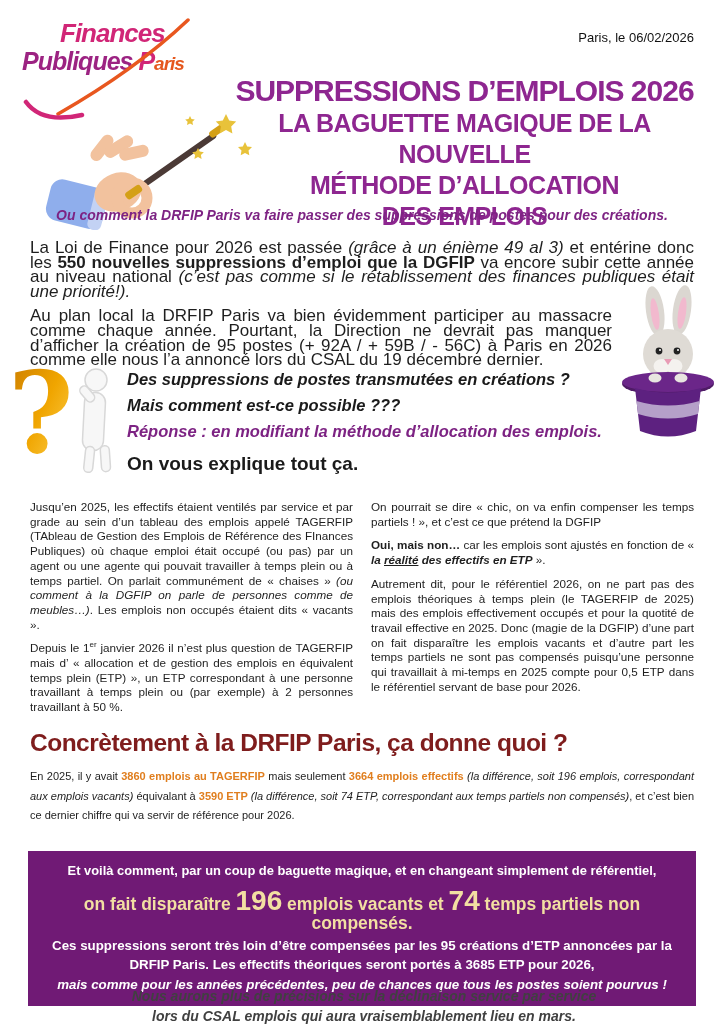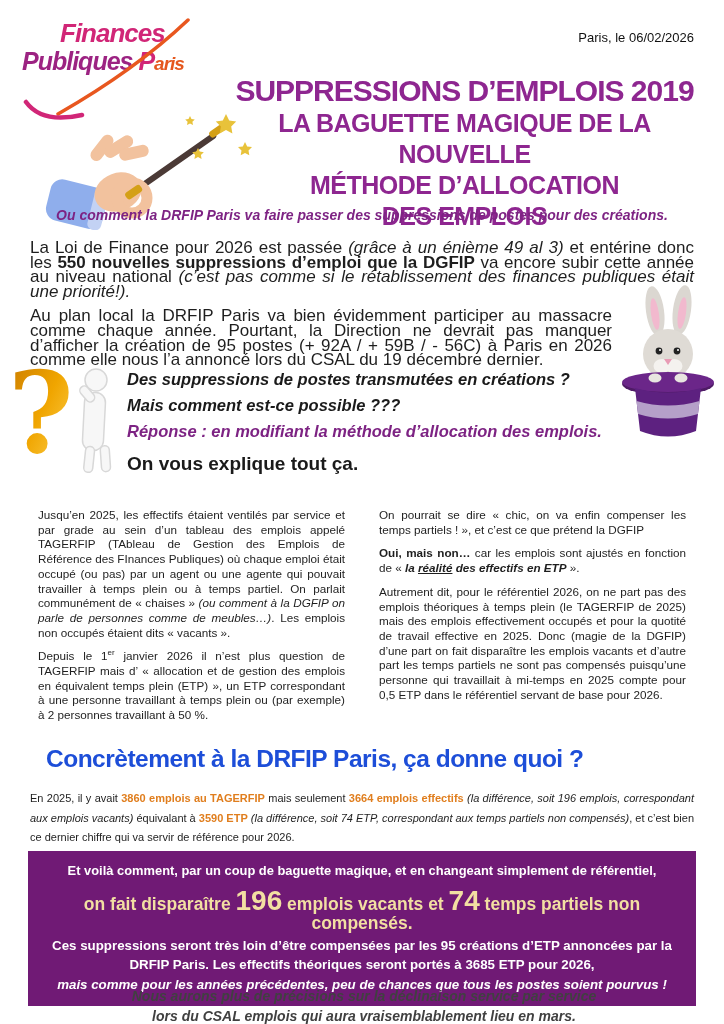--- a/index.html
+++ b/index.html
@@ -35,26 +35,26 @@
   .rabbit-illu{position:absolute;top:281px;right:5px;}
   .question-illu{position:absolute;top:360px;left:8px;}
   
   .question-text{position:absolute;top:366px;left:127px;width:560px;}
   .q-line{font-size:16.5px;font-weight:bold;font-style:italic;line-height:26px;color:#1a1a1a;}
   .q-purple{color:#7d2383;}
   .q-last{font-size:19px;font-weight:bold;font-style:normal;margin-top:9px;color:#1a1a1a;}
   
   .columns{position:absolute;top:500px;left:30px;right:30px;display:flex;gap:18px;}
   .col{flex:1;font-size:11.7px;line-height:14.7px;text-align:justify;}
-  .col p{margin:8px;}
+  .col p{margin:0;}
   .col p + p{margin-top:9px;}
   sup{font-size:8px;vertical-align:super;line-height:0;}
   
   .concrete{position:absolute;top:729px;left:30px;right:30px;}
-  .concrete-h{font-size:24.5px;font-weight:bold;color:#1d4ed8;margin:16px;letter-spacing:-0.5px;}
+  .concrete-h{font-size:24.5px;font-weight:bold;color:#7f1d1d;margin:0;letter-spacing:-0.5px;}
   .concrete-p{margin:10px 0 0 0;font-size:11px;line-height:19.5px;text-align:justify;}
   .orange{color:#e07e1e;font-weight:bold;}
   
   .magic-box{position:absolute;top:851px;left:28px;right:28px;background:#701a75;color:#ffffff;
     text-align:center;padding:12px 18px 11px 18px;box-sizing:border-box;}
   .box-l1{font-size:12.9px;font-weight:bold;line-height:1.3;}
   .box-l2{color:#f2dfa2;font-weight:bold;font-size:17.5px;margin:7px 0 5px 0;line-height:1;}
   .big-num{font-size:28px;}
   .box-l3{font-size:13.3px;font-weight:bold;line-height:1.4;margin-top:3px;}
   .box-l4{font-size:13.3px;font-weight:bold;font-style:italic;line-height:1.4;margin-top:2px;}
@@ -72,21 +72,21 @@
     <div class="logo-l3"><span>Publiques</span> <span class="logo-paris-p">P</span><span class="logo-paris-rest">aris</span></div>
     <svg class="logo-swoosh" width="200" height="105" viewBox="0 0 200 105">
       <path d="M 168 2 C 130 38 80 72 38 96" stroke="#e8571f" stroke-width="3.5" fill="none" stroke-linecap="round"></path>
       <path d="M 6 84 Q 22 106 62 97" stroke="#d12677" stroke-width="4.5" fill="none" stroke-linecap="round"></path>
     </svg>
   </div>
 
   <div class="date">Paris, le 06/02/2026</div>
 
   <div class="title">
-    <div class="title-l1">SUPPRESSIONS D’EMPLOIS 2019</div>
+    <div class="title-l1">SUPPRESSIONS D’EMPLOIS 2026</div>
     <div class="title-l2">LA BAGUETTE MAGIQUE DE LA NOUVELLE</div>
     <div class="title-l3">MÉTHODE D’ALLOCATION</div>
     <div class="title-l4">DES EMPLOIS</div>
   </div>
 
   <svg class="hand-illu" width="215" height="122" viewBox="0 0 215 122">
 
     <rect x="88" y="84" width="105" height="6" rx="3" fill="#4b3a36" transform="rotate(-35 88 84)"></rect>
     <rect x="168" y="25" width="16" height="7" rx="3" fill="#d4a017" transform="rotate(-35 168 25)"></rect>
 

